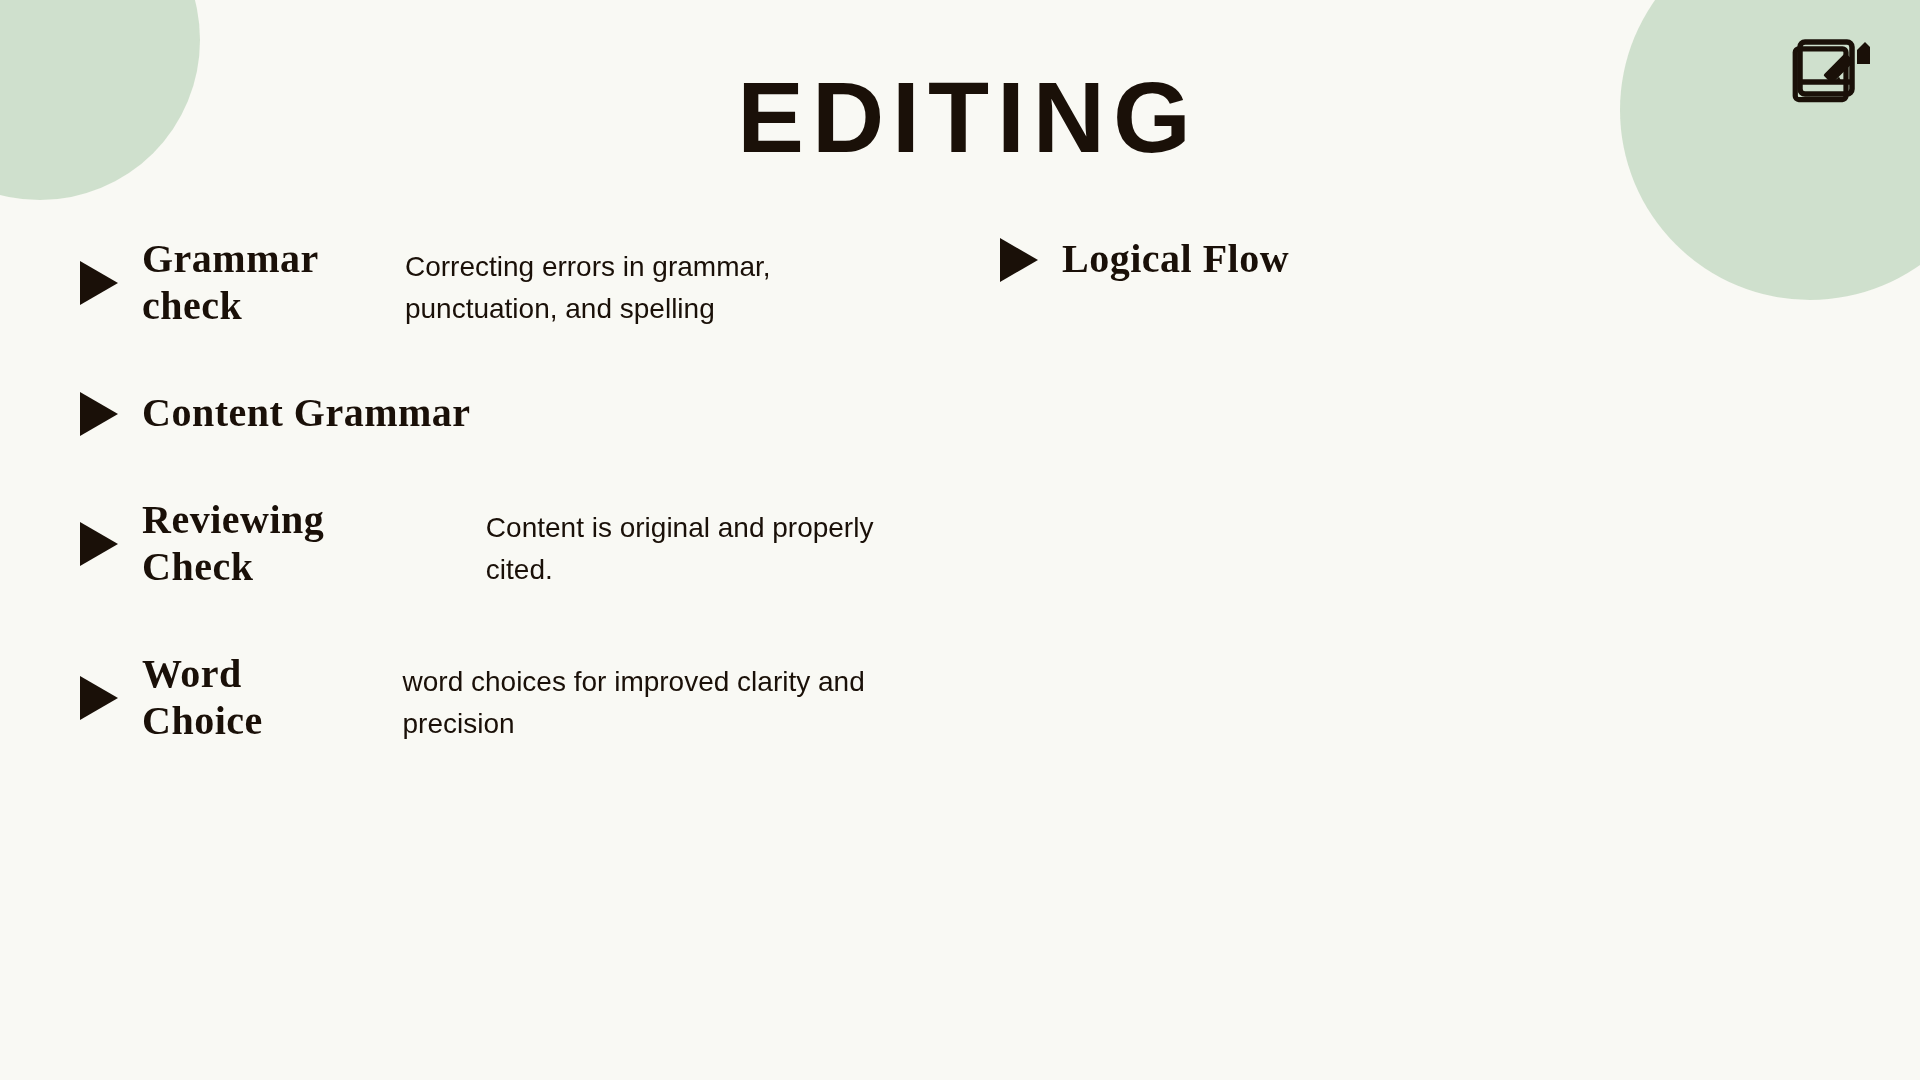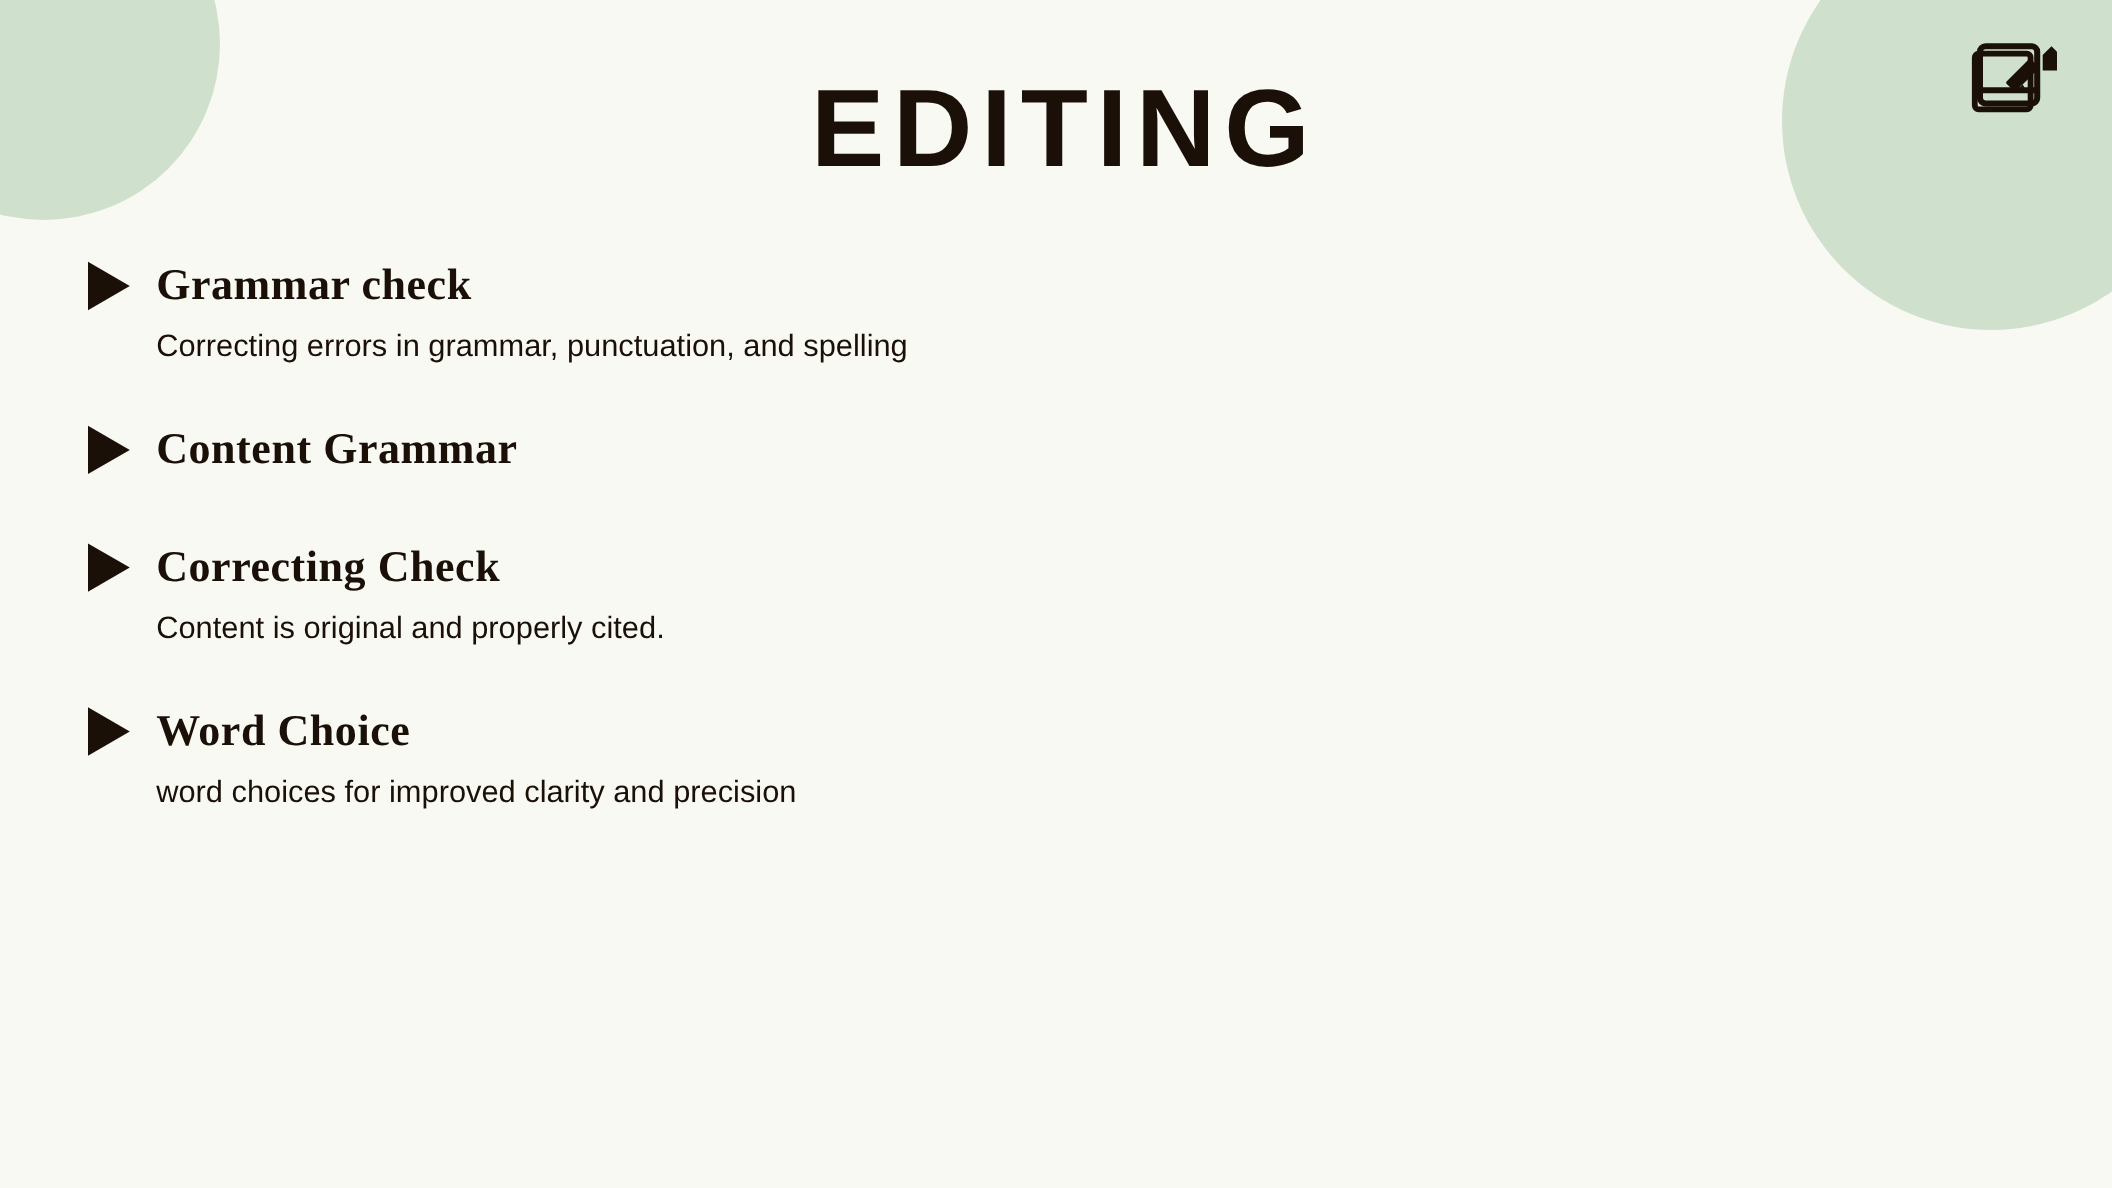--- a/index.html
+++ b/index.html
@@ -87,21 +87,22 @@
     .right-column {
       flex: 1;
       display: flex;
       flex-direction: column;
       gap: 48px;
     }
 
     
     .list-item {
       display: flex;
-      flex-direction: column;
+      flex-direction: row;
+      align-items: center;
     }
 
     .item-header {
       display: flex;
       flex-direction: row;
       align-items: center;
       gap: 24px;
       margin-bottom: 12px;
     }
 
@@ -177,35 +178,39 @@
     <div class="list-item">
       <div class="item-header">
         <div class="play-icon"></div>
         <span class="item-title">Content Grammar</span>
       </div>
     </div>
 
     <div class="list-item">
       <div class="item-header">
         <div class="play-icon"></div>
-        <span class="item-title">Correcting Check</span>
+        <span class="item-title">Reviewing Check</span>
       </div>
       <p class="item-description">Content is original and properly cited.</p>
     </div>
 
     <div class="list-item">
       <div class="item-header">
         <div class="play-icon"></div>
         <span class="item-title">Word Choice</span>
       </div>
       <p class="item-description">word choices for improved clarity and precision</p>
     </div>
 
   </div>
 
   <div class="right-column">
 
     <div class="list-item">
+      <div class="item-header">
+        <div class="play-icon"></div>
+        <span class="item-title">Logical Flow</span>
+      </div>
     </div>
 
   </div>
 
 </div>
 
 </body></html>

